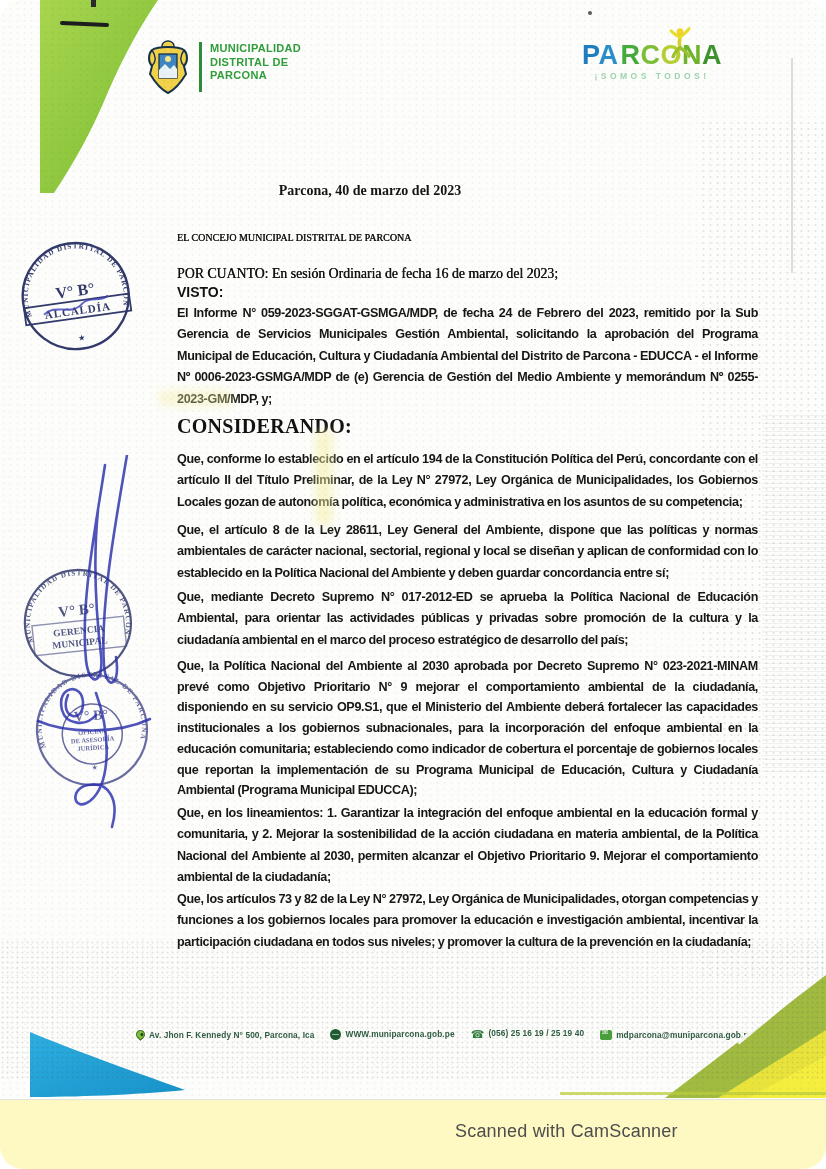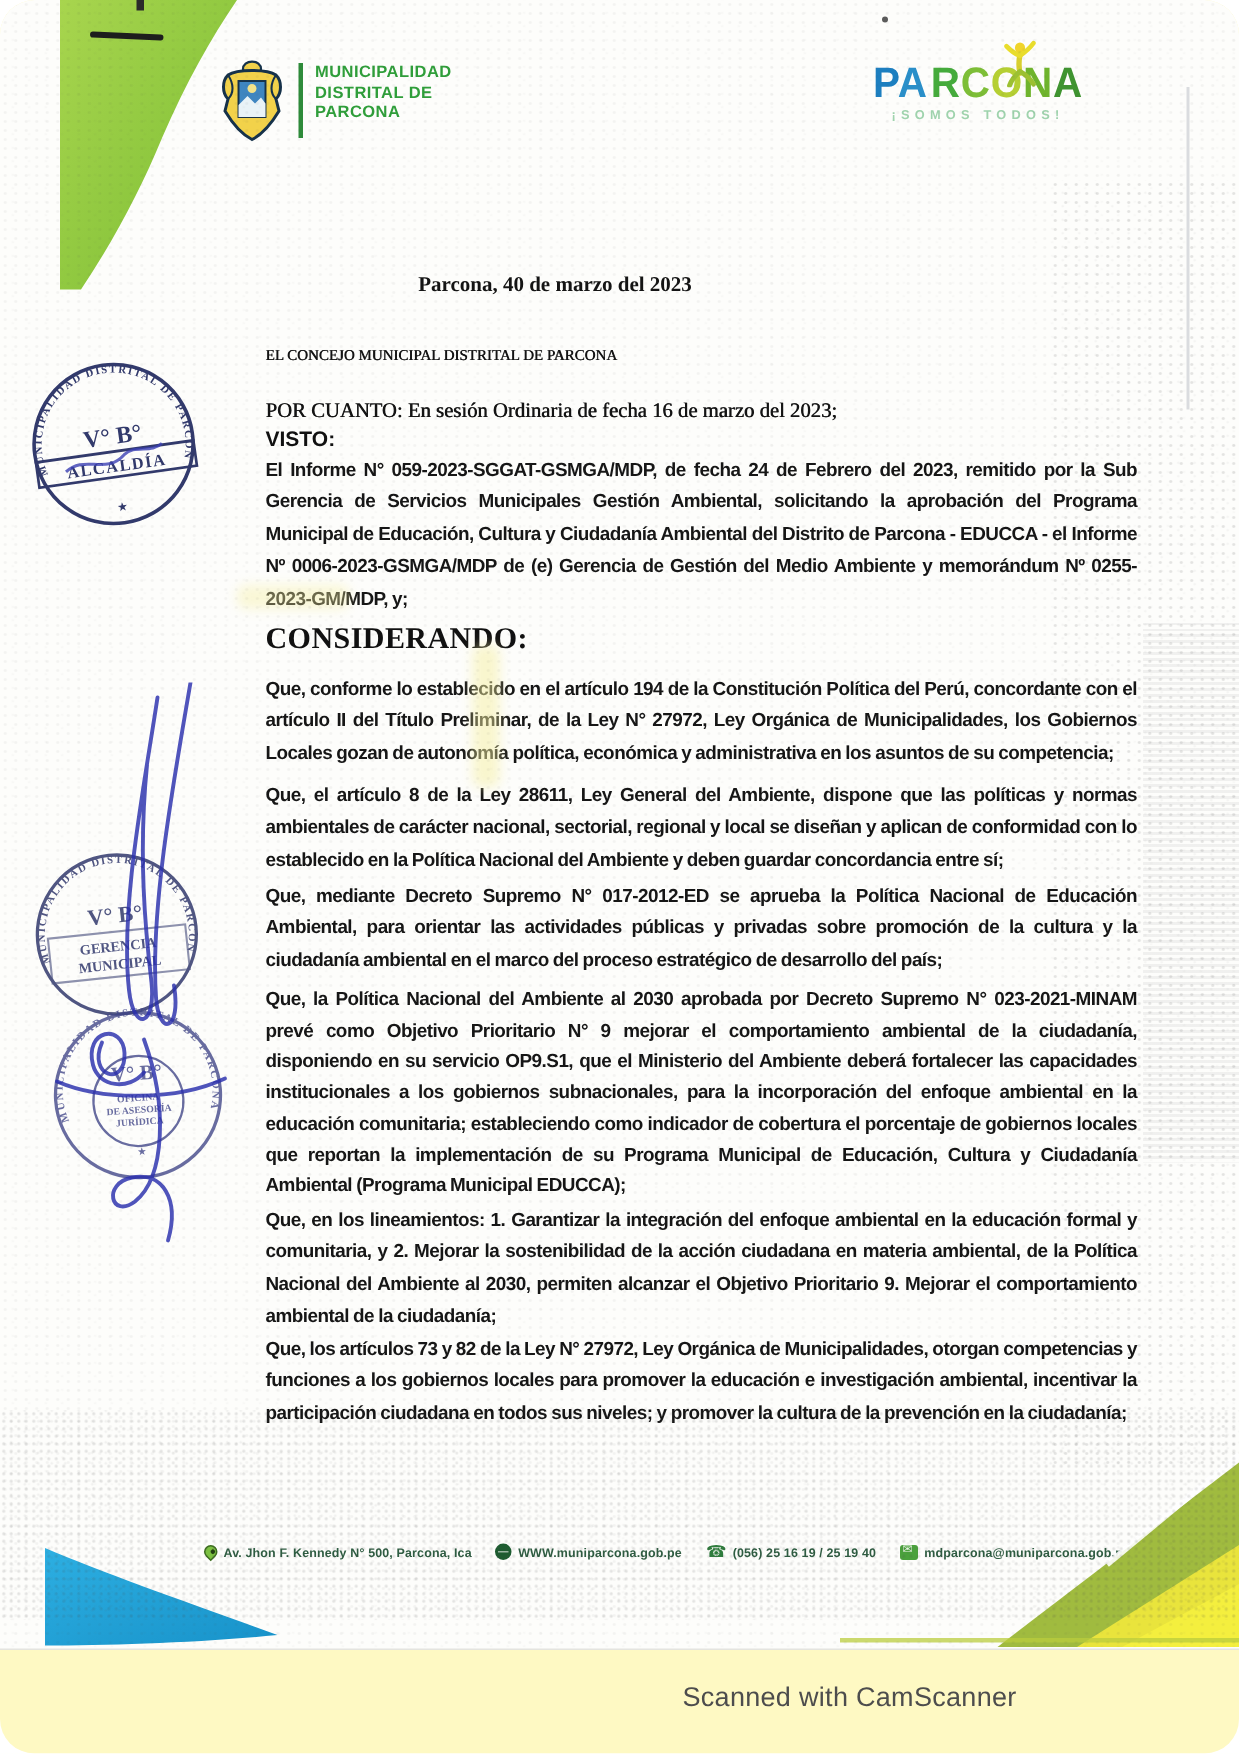--- a/index.html
+++ b/index.html
@@ -87,21 +87,21 @@
   #stamp1 { left:16px;  top:238px; transform:rotate(-8deg); opacity:.92; }
   #stamp2 { left:18px;  top:563px; transform:rotate(-6deg); opacity:.82; }
   #stamp3 { left:30px;  top:668px; transform:rotate(-4deg); opacity:.78; }
   #signature { left:10px; top:455px; }
 
   
   .footer-bar {
     position:absolute; left:136px; top:1028px; display:flex; align-items:center; gap:7px;
     font-size:8.3px; font-weight:700; color:#2f5d42; letter-spacing:.1px; white-space:nowrap;
   }
-  .footer-bar .item { display:flex; align-items:center; gap:4px; margin-right:9px; }
+  .footer-bar .item { display:flex; align-items:flex-start; gap:4px; margin-right:9px; }
   .pin { width:9px; height:9px; background:#7cc141; border:1px solid #3c6d1e;
          border-radius:50% 50% 50% 0; transform:rotate(-45deg); position:relative; }
   .pin::after { content:""; position:absolute; left:2.5px; top:2.5px; width:3px; height:3px; background:#234112; border-radius:50%; }
   .globe { width:11px; height:11px; background:#1d5c30; border-radius:50%; position:relative; }
   .globe::after { content:""; position:absolute; left:2px; top:4.5px; width:7px; height:1.5px; background:rgba(255,255,255,.55); }
   .phone-ic { font-family:"DejaVu Sans", sans-serif; font-size:11px; color:#2f7d3d; font-weight:400; }
   .mail { width:12px; height:10px; background:#4aa13c; border-radius:2px; position:relative; }
   .mail::after { content:"✉"; font-family:"DejaVu Sans", sans-serif; position:absolute; left:1.5px; top:-2px; font-size:8px; color:#eaf5e6; }
 
   

